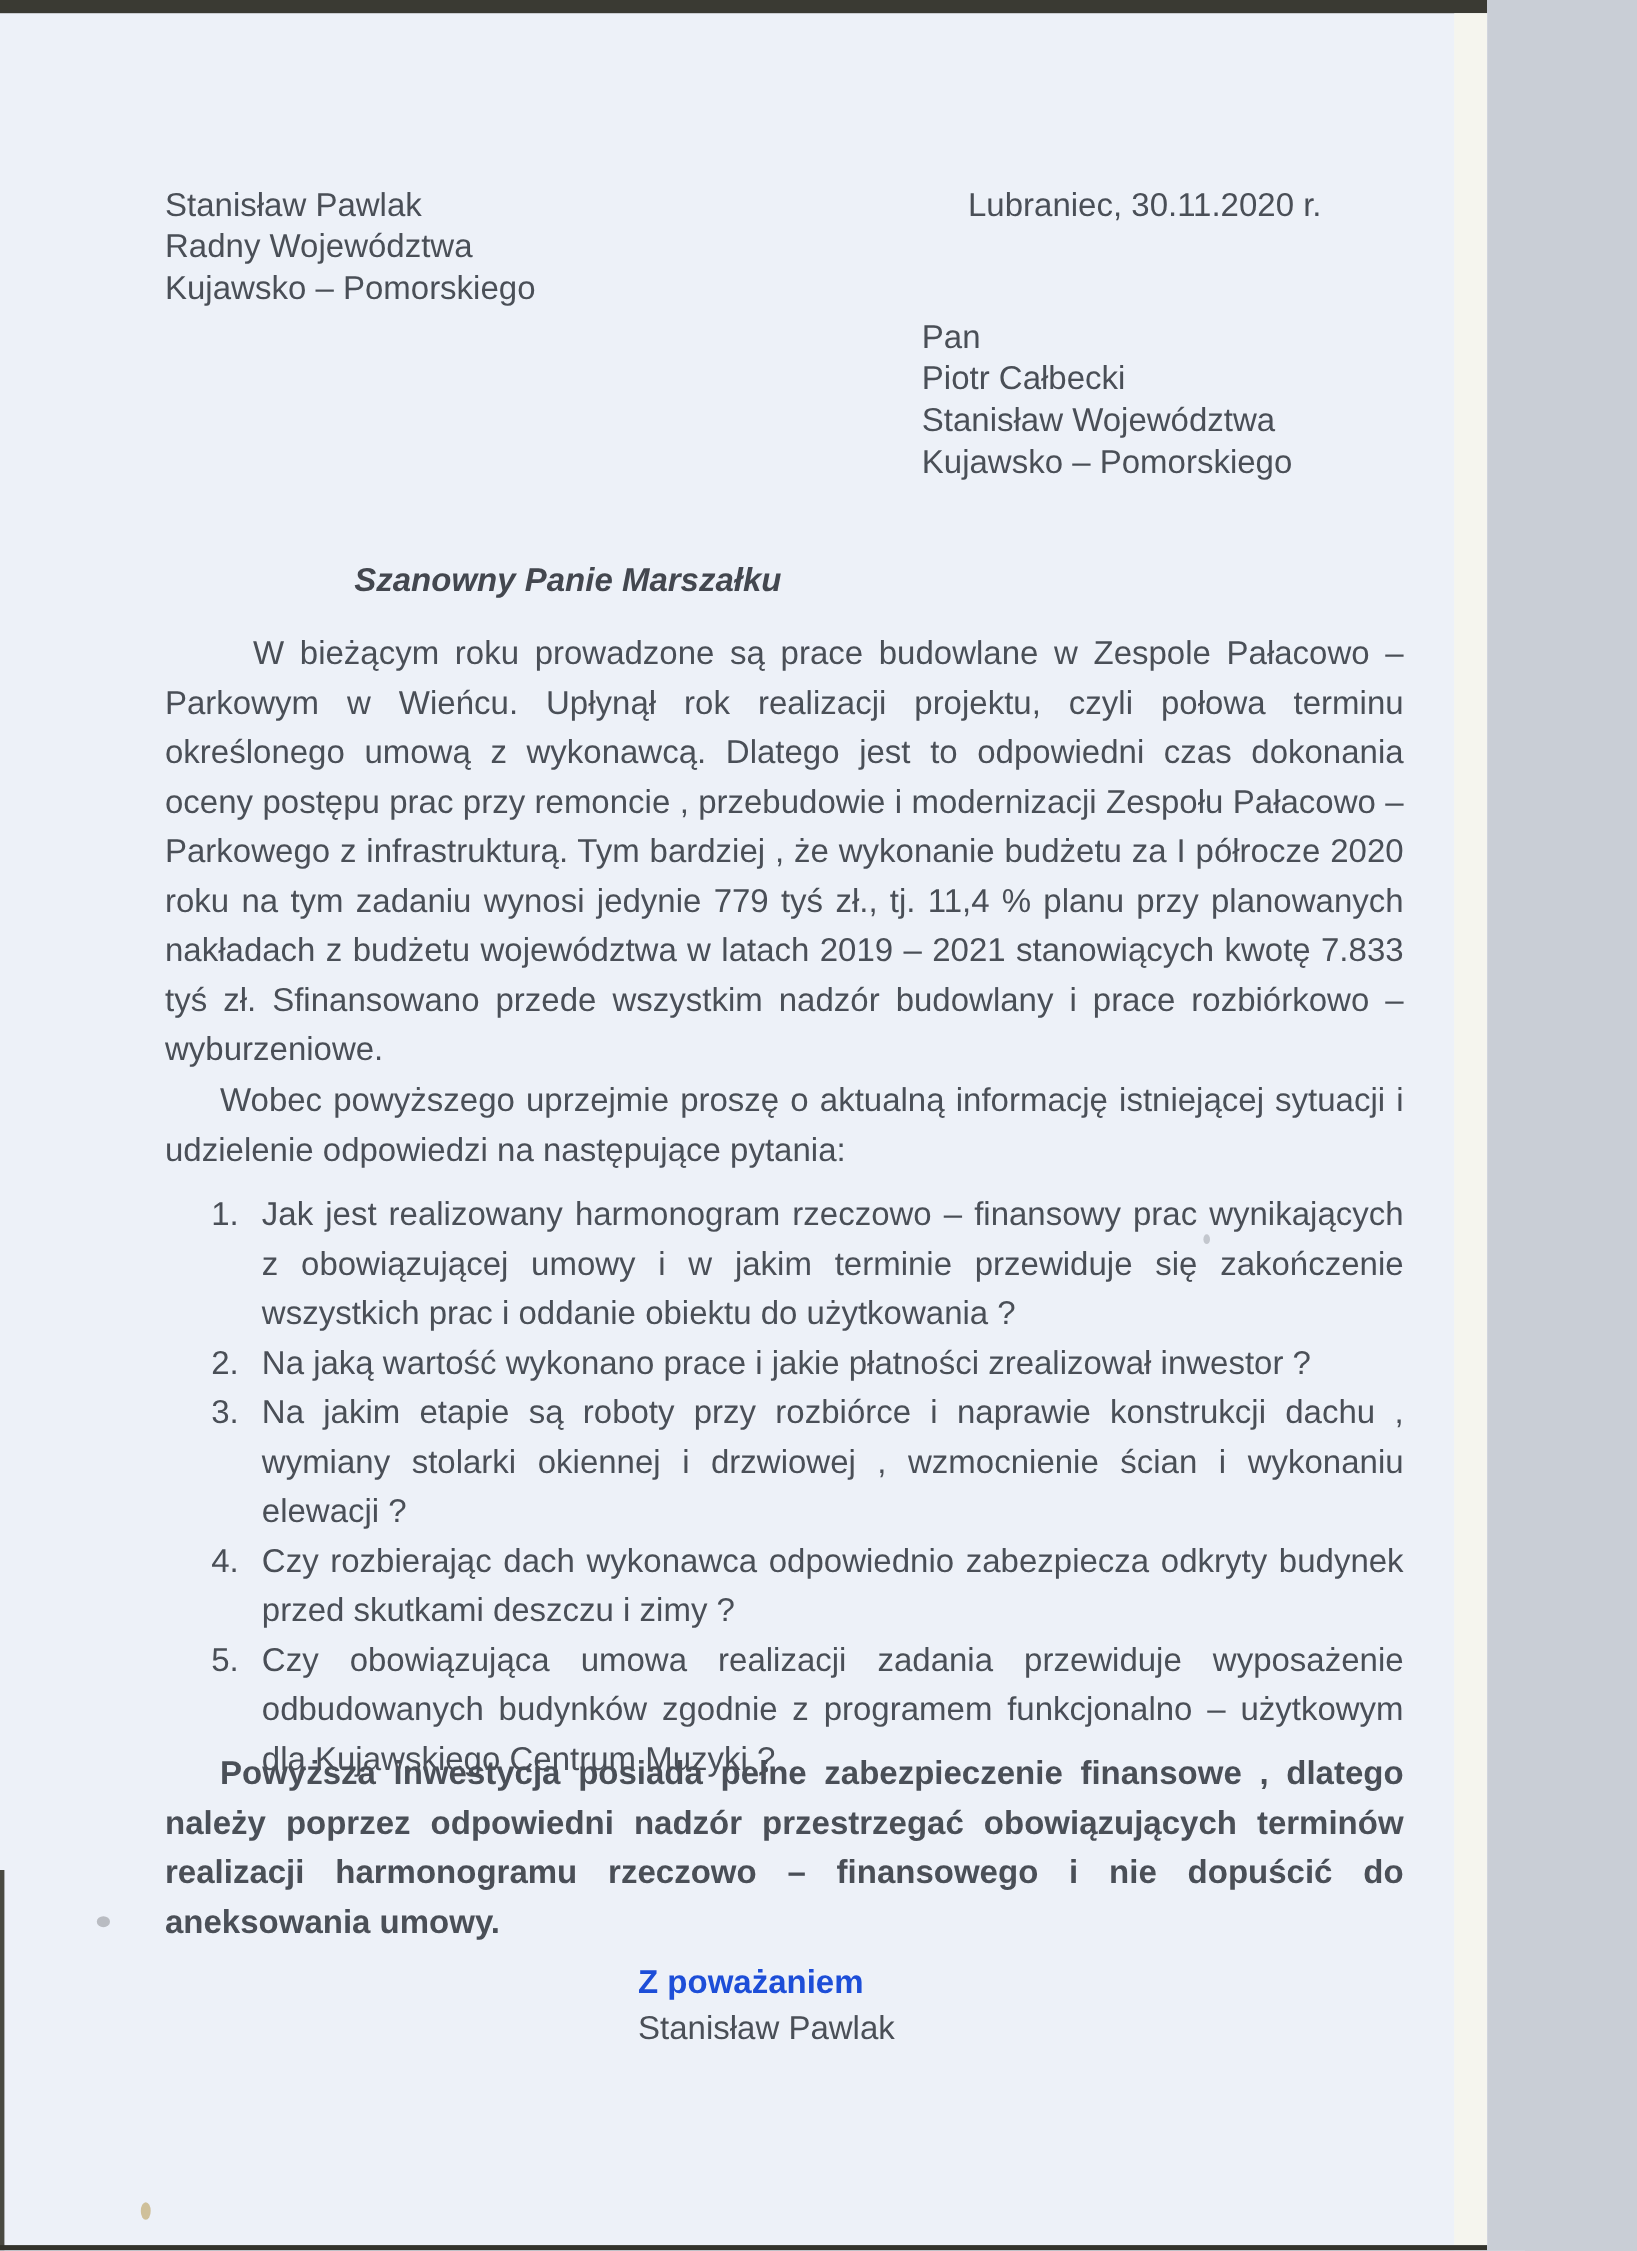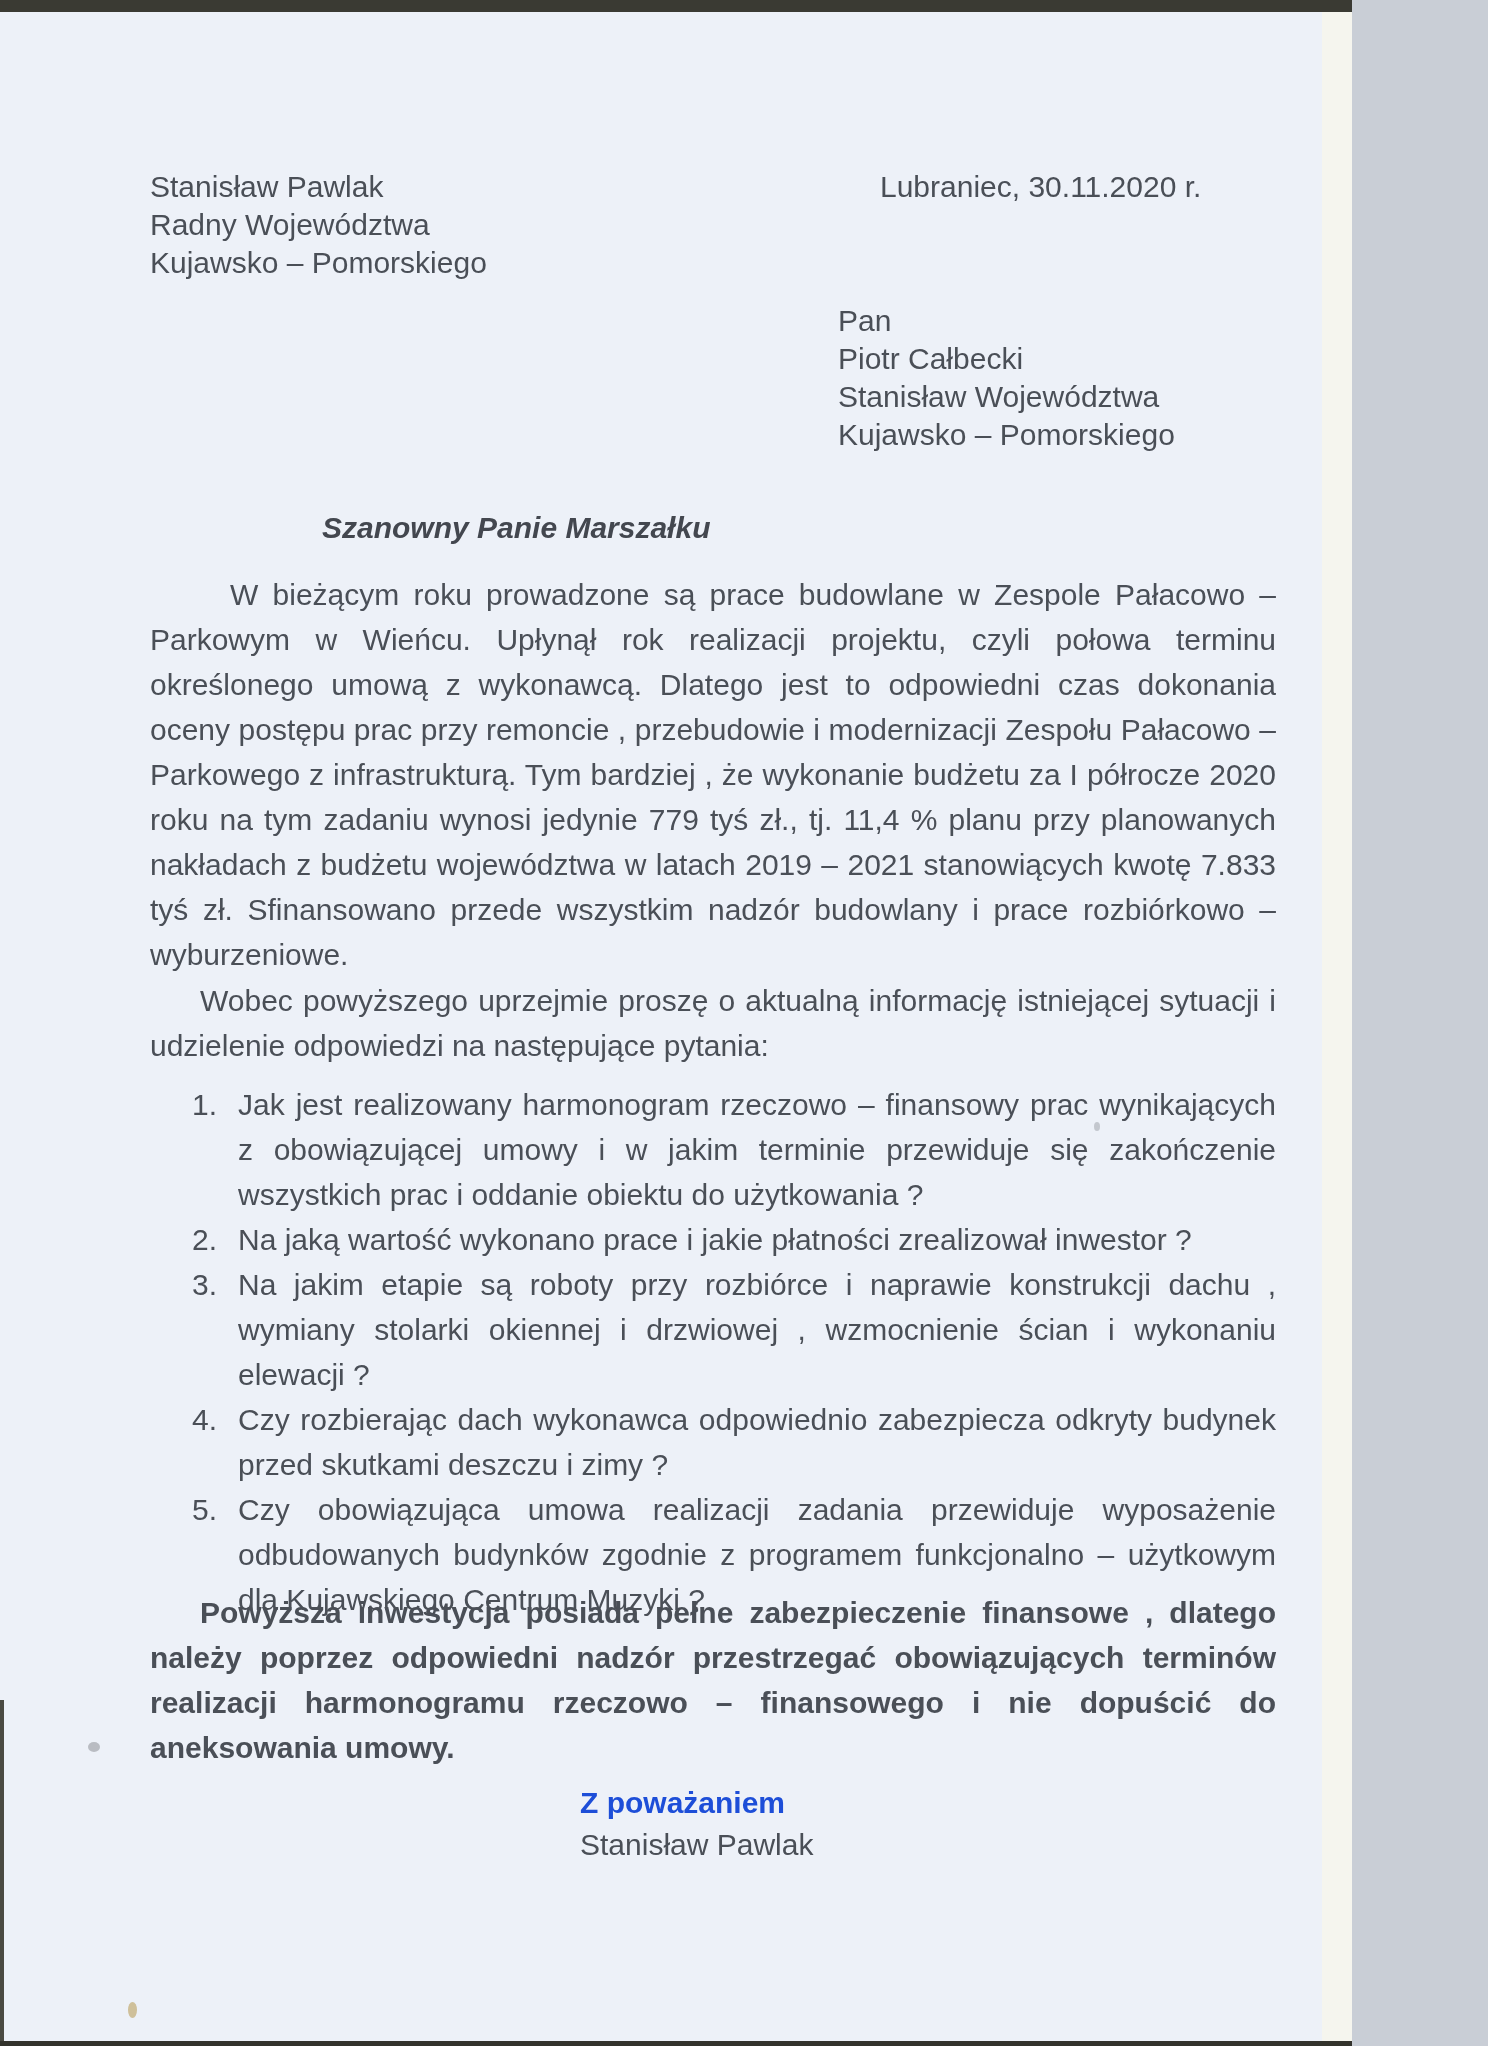--- a/index.html
+++ b/index.html
@@ -51,21 +51,21 @@
   .sender {
     position: absolute; top: 168px; left: 150px;
     line-height: 38px;
   }
   .dateline {
     position: absolute; top: 168px; left: 864px;
     line-height: 38px;
     margin-left: 16px;
   }
   .recipient {
-    position: absolute; top: 302px; left: 838px;
+    position: absolute; top: 288px; left: 838px;
     line-height: 38px;
   }
   .salutation {
     position: absolute; top: 505px; left: 322px;
     font-weight: bold;
     font-style: italic;
     color: #43474f;
     text-align: right;
   }
   .para {

